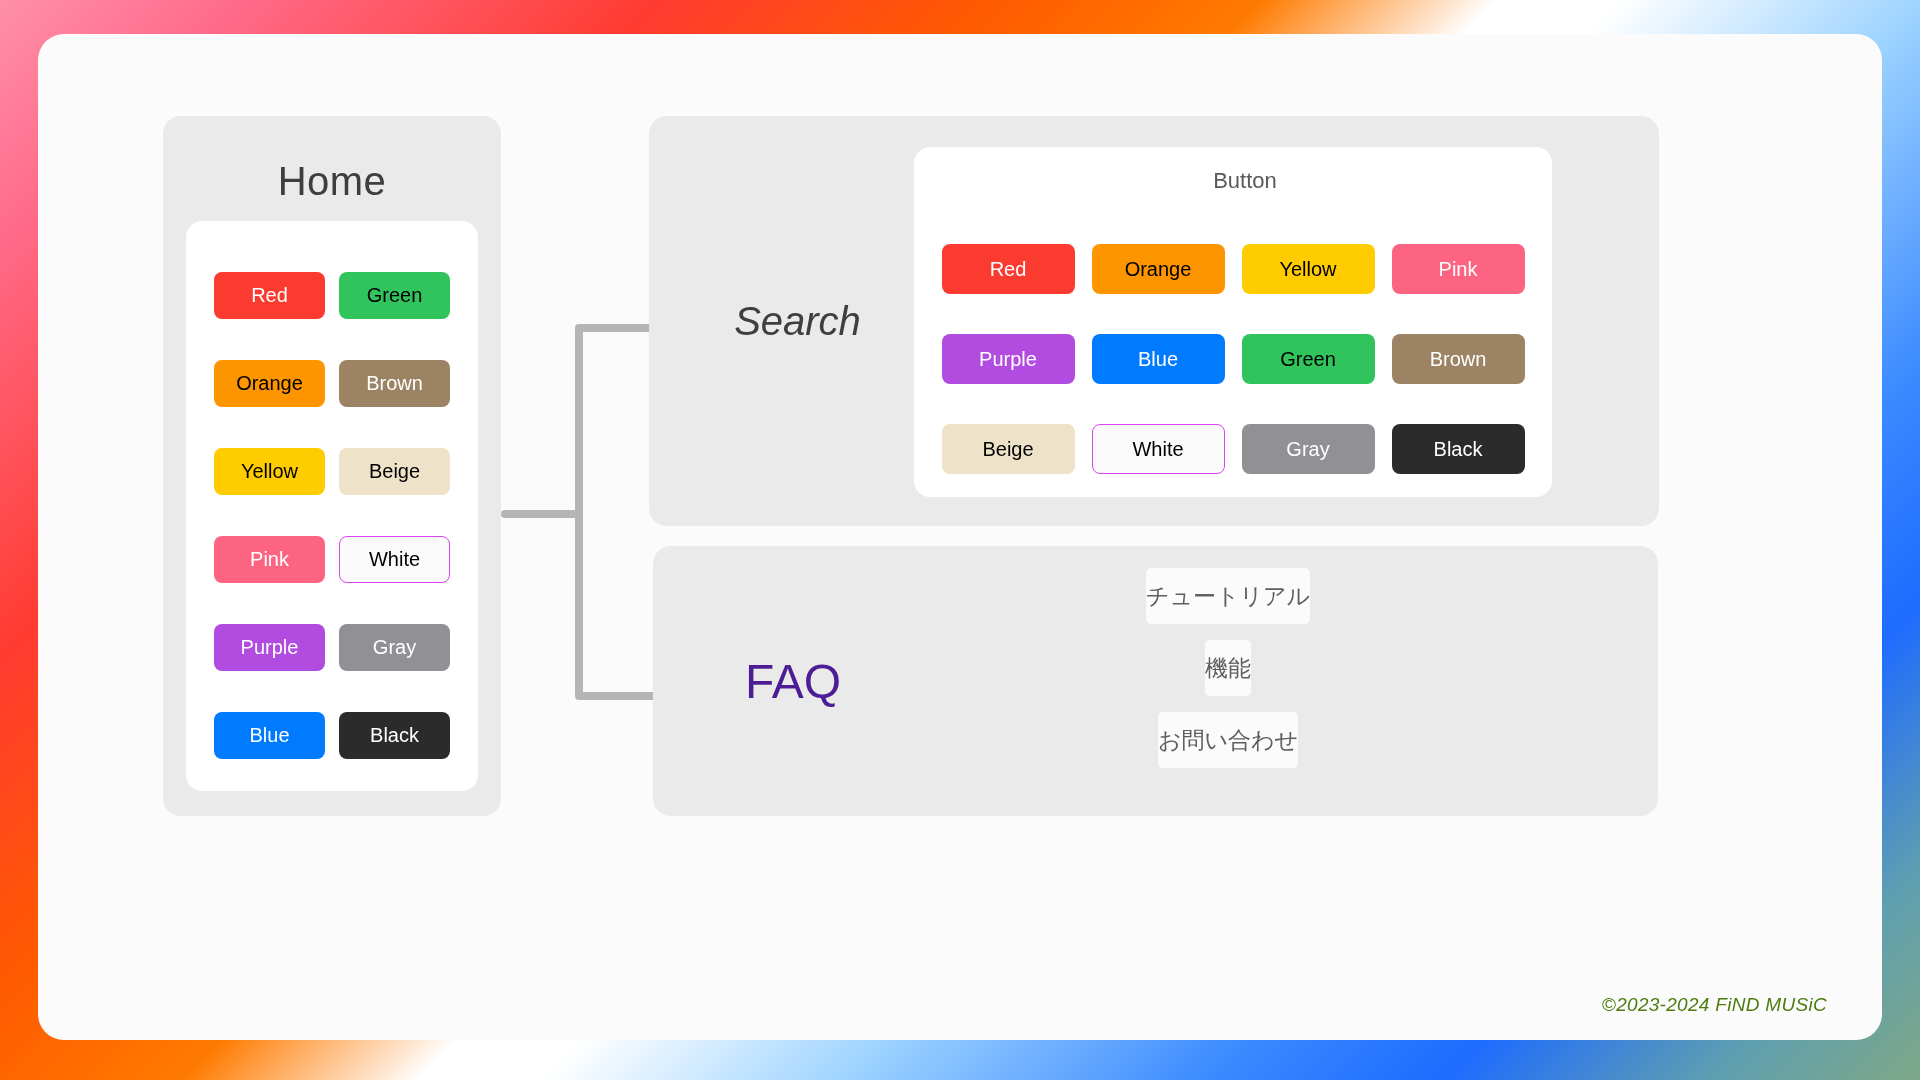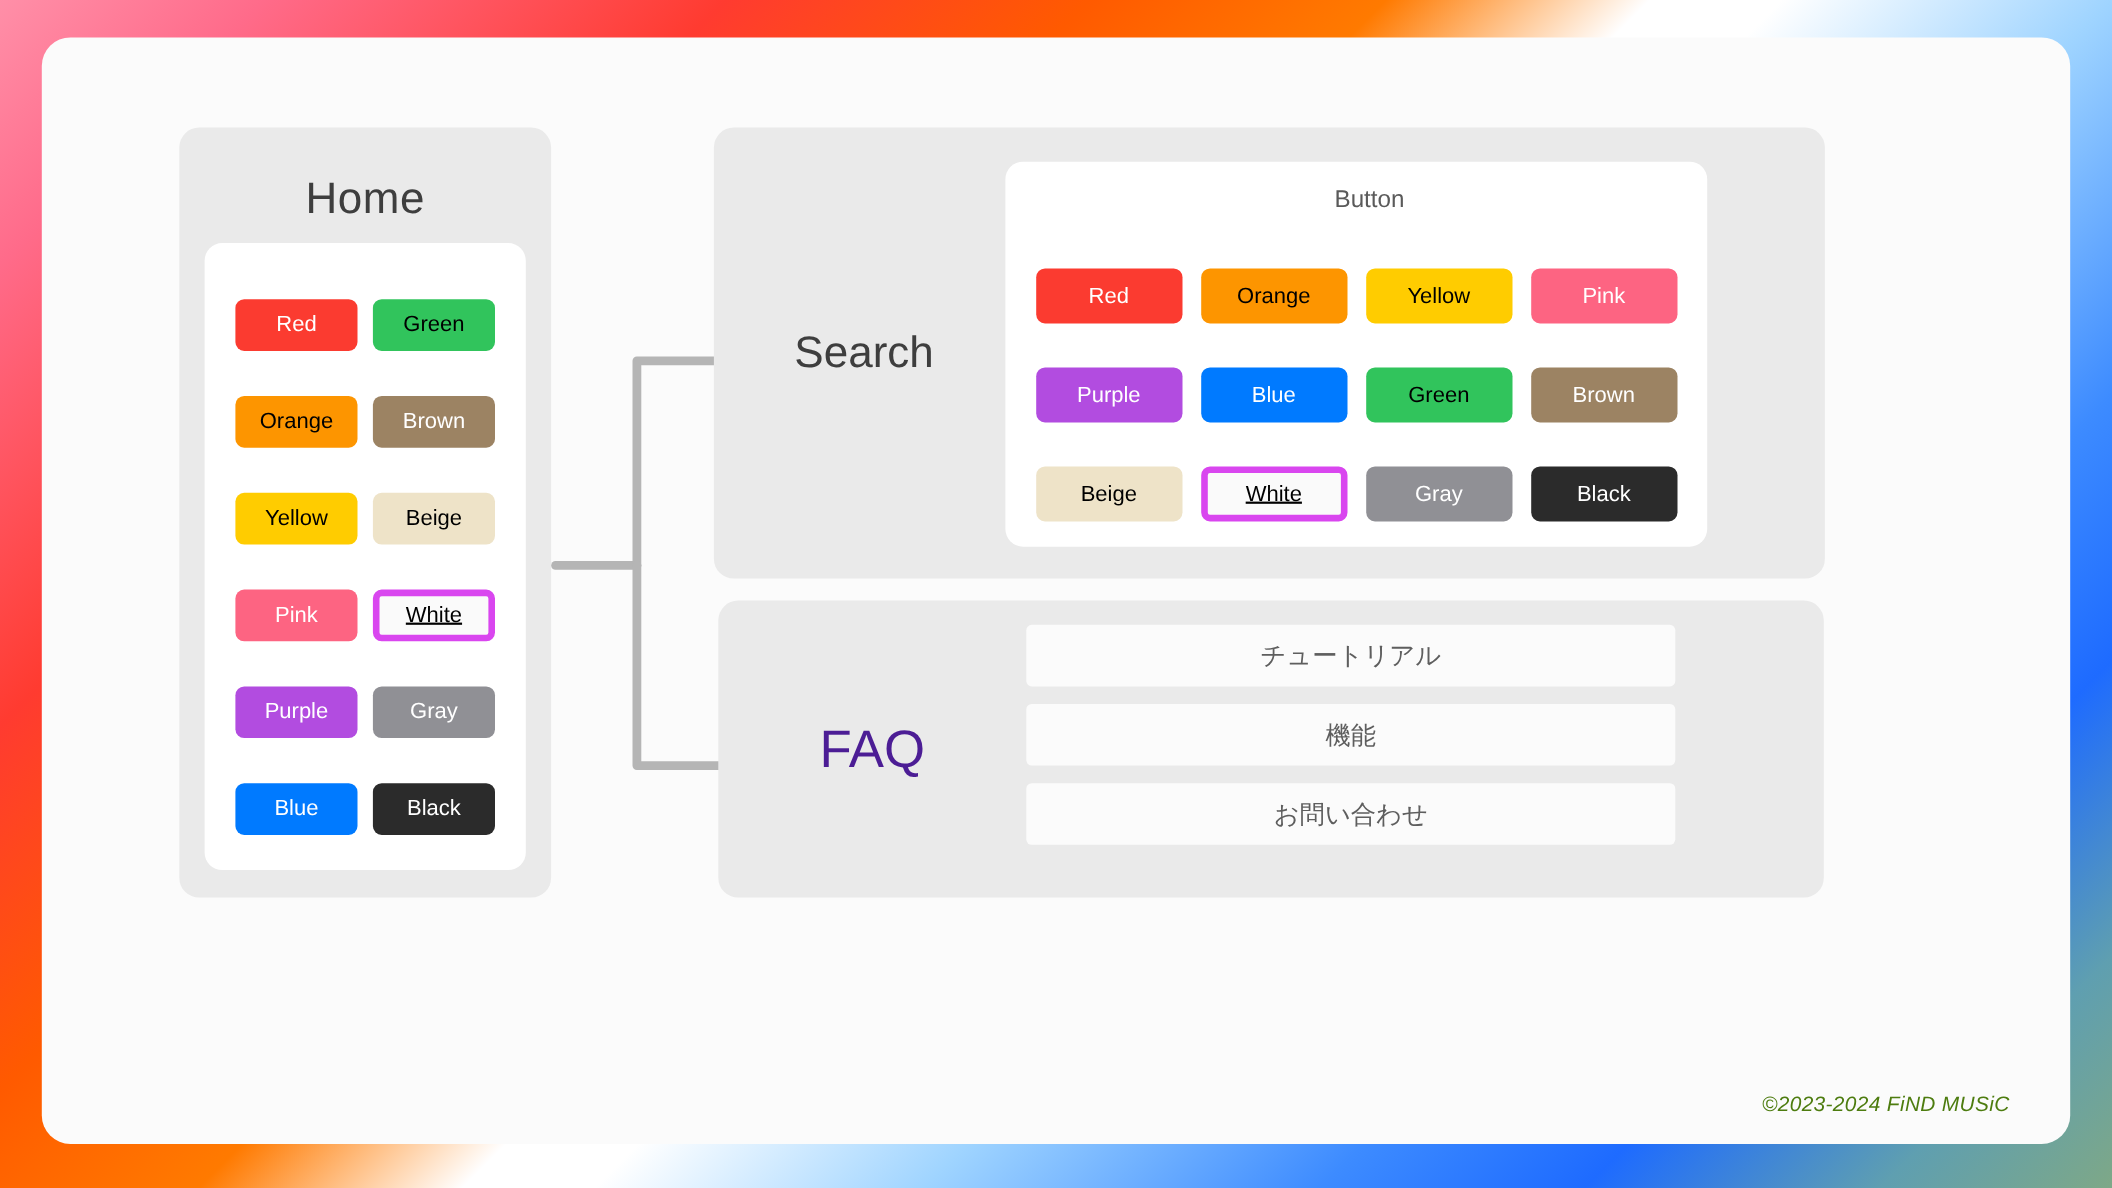--- a/index.html
+++ b/index.html
@@ -88,21 +88,21 @@
     border-radius: 8px;
     display: flex;
     align-items: center;
     justify-content: center;
     font-size: 20px;
     box-sizing: border-box;
     user-select: none;
     cursor: pointer;
     margin-top: 28px;
   }
-  .swatch.bordered { border: 6px solid #d946ef; text-decoration: underline; }
+  .swatch.bordered { border: 1px solid #d946ef; }
 
   
   #connector {
     position: absolute;
     left: 463px;
     top: 250px;
     width: 168px;
     height: 460px;
     pointer-events: none;
   }
@@ -113,30 +113,31 @@
     left: 611px;
     top: 82px;
     width: 1010px;
     height: 410px;
     background: #eaeaea;
     border-radius: 18px;
     box-sizing: border-box;
   }
   #search-title {
     position: absolute;
-    left: 4px;
+    left: 16px;
     top: 0;
     width: 265px;
     height: 100%;
     display: flex;
     align-items: center;
     justify-content: center;
     font-size: 40px;
     color: #3e3e3e;
     font-weight: 400;
+    font-style: italic;
   }
   #button-card {
     position: absolute;
     left: 265px;
     top: 31px;
     width: 638px;
     height: 350px;
     background: #ffffff;
     border-radius: 16px;
     box-sizing: border-box;
@@ -184,20 +185,21 @@
     font-weight: 400;
   }
   #faq-list {
     position: absolute;
     left: 280px;
     top: 22px;
     width: 590px;
     display: flex;
     flex-direction: column;
     gap: 16px;
+    align-items: center;
   }
   .faq-item {
     height: 56px;
     background: #fbfbfb;
     border-radius: 5px;
     display: flex;
     align-items: center;
     justify-content: center;
     font-size: 23px;
     color: #5e5e5e;

